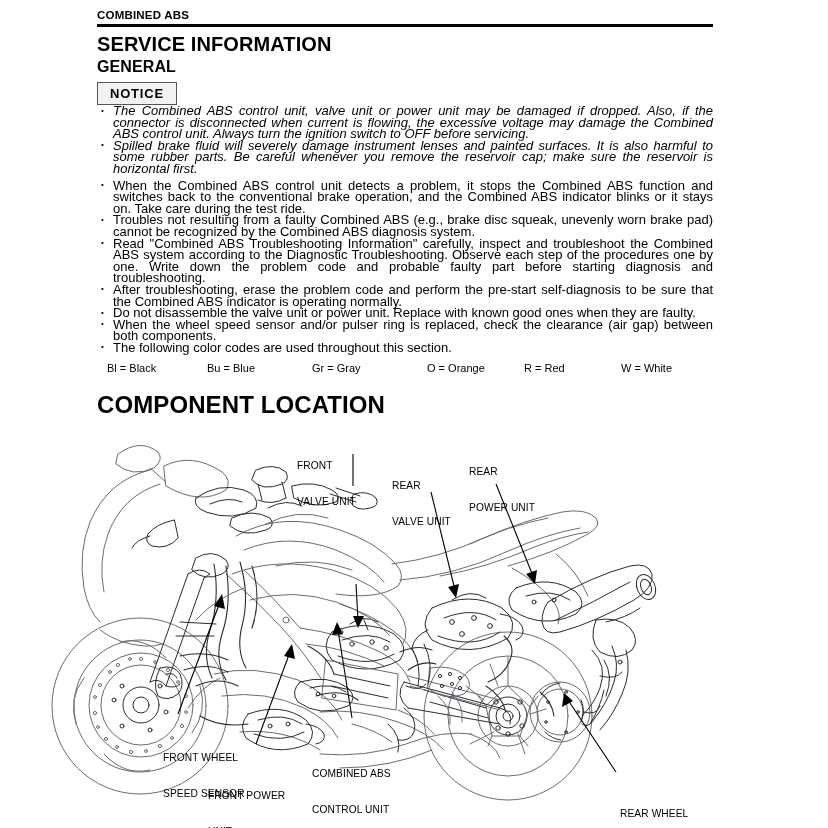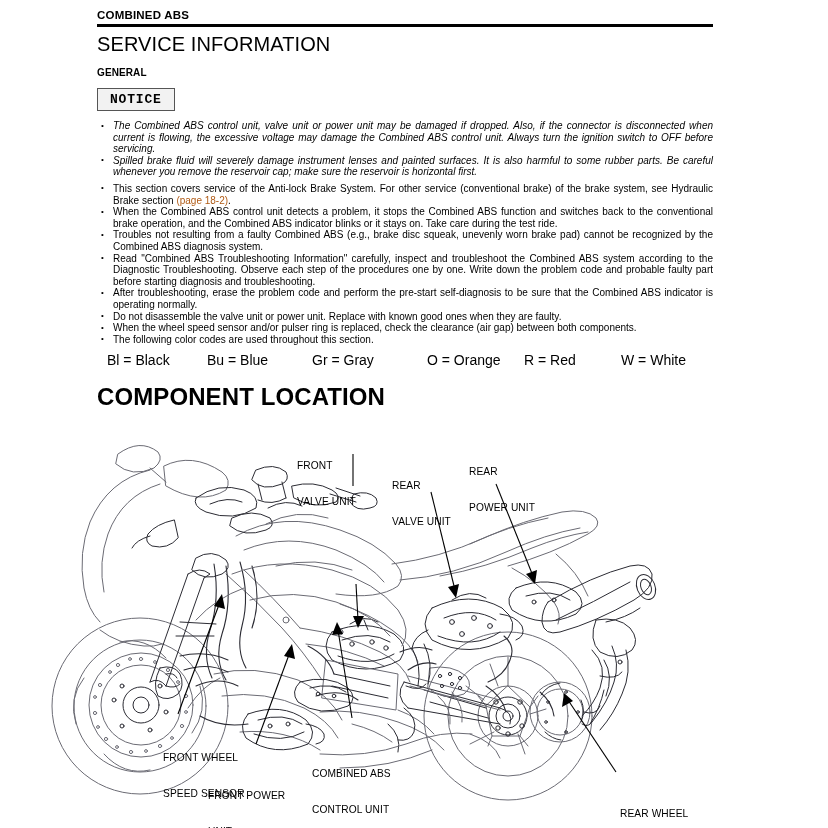--- a/index.html
+++ b/index.html
@@ -35,58 +35,57 @@
     padding-bottom: 1px;
   }
   .head-rule {
     height: 3px;
     background: #000;
     margin-top: 1px;
     margin-bottom: 5px;
   }
   .h1 {
     font-size: 20px;
-    font-weight: normal;
+    font-weight: bold;
     letter-spacing: 0.1px;
     line-height: 24px;
-    margin-bottom: 9px;
+    margin-bottom: 3px;
   }
   .h2 {
-    font-size: 10px;
+    font-size: 16px;
     font-weight: bold;
     letter-spacing: 0.1px;
     line-height: 16px;
     margin-bottom: 7px;
   }
 
   
   .notice-box {
     display: inline-block;
     border: 1.5px solid #555;
     background: #f2f2f2;
     padding: 1px 12px 2px 12px;
-    margin-bottom: 9px;
-    font-family: Liberation Mono, monospace;
+    margin-bottom: 0;
   }
   .notice-box span {
     font-size: 13px;
     font-weight: bold;
     letter-spacing: 0.8px;
   }
 
   
   ul.bl {
     list-style: none;
     margin: 0;
     padding: 0;
   }
   ul.bl li {
     position: relative;
     padding-left: 16px;
-    font-size: 10px;
+    font-size: 13px;
     line-height: 11.6px;
     text-align: justify;
     margin-bottom: 0px;
   }
   ul.bl li::before {
     content: "\2022";
     position: absolute;
     left: 4px;
     top: -0.5px;
     font-size: 8px;
@@ -100,21 +99,21 @@
   .lnk { color: #b05a14; }
 
   
   .colorcodes {
     margin-top: 9px;
     margin-left: 10px;
     width: 598px;
     border-collapse: collapse;
   }
   .colorcodes td {
-    font-size: 14px;
+    font-size: 11px;
     line-height: 13px;
     padding: 0;
     white-space: nowrap;
     vertical-align: top;
   }
   .cc1 { width: 100px; }
   .cc2 { width: 105px; }
   .cc3 { width: 115px; }
   .cc4 { width: 97px; }
   .cc5 { width: 97px; margin-left: 22px; }
@@ -163,21 +162,20 @@
     <div class="notice-box">
       <span>NOTICE</span>
     </div>
 
     <ul class="bl notice-list">
       <li>The Combined ABS control unit, valve unit or power unit may be damaged if dropped. Also, if the connector is disconnected when current is flowing, the excessive voltage may damage the Combined ABS control unit. Always turn the ignition switch to OFF before servicing.</li>
       <li>Spilled brake fluid will severely damage instrument lenses and painted surfaces. It is also harmful to some rubber parts. Be careful whenever you remove the reservoir cap; make sure the reservoir is horizontal first.</li>
     </ul>
 
     <ul class="bl general-list">
-      <li><span>This section covers service of the Anti-lock Brake System. For other service (conventional brake) of the brake system, see Hydraulic Brake section </span><span class="lnk">(page 18-2)</span><span>.</span></li>
       <li>When the Combined ABS control unit detects a problem, it stops the Combined ABS function and switches back to the conventional brake operation, and the Combined ABS indicator blinks or it stays on. Take care during the test ride.</li>
       <li>Troubles not resulting from a faulty Combined ABS (e.g., brake disc squeak, unevenly worn brake pad) cannot be recognized by the Combined ABS diagnosis system.</li>
       <li>Read "Combined ABS Troubleshooting Information" carefully, inspect and troubleshoot the Combined ABS system according to the Diagnostic Troubleshooting. Observe each step of the procedures one by one. Write down the problem code and probable faulty part before starting diagnosis and troubleshooting.</li>
       <li>After troubleshooting, erase the problem code and perform the pre-start self-diagnosis to be sure that the Combined ABS indicator is operating normally.</li>
       <li>Do not disassemble the valve unit or power unit. Replace with known good ones when they are faulty.</li>
       <li>When the wheel speed sensor and/or pulser ring is replaced, check the clearance (air gap) between both components.</li>
       <li>The following color codes are used throughout this section.</li>
     </ul>
 
     <table class="colorcodes">

